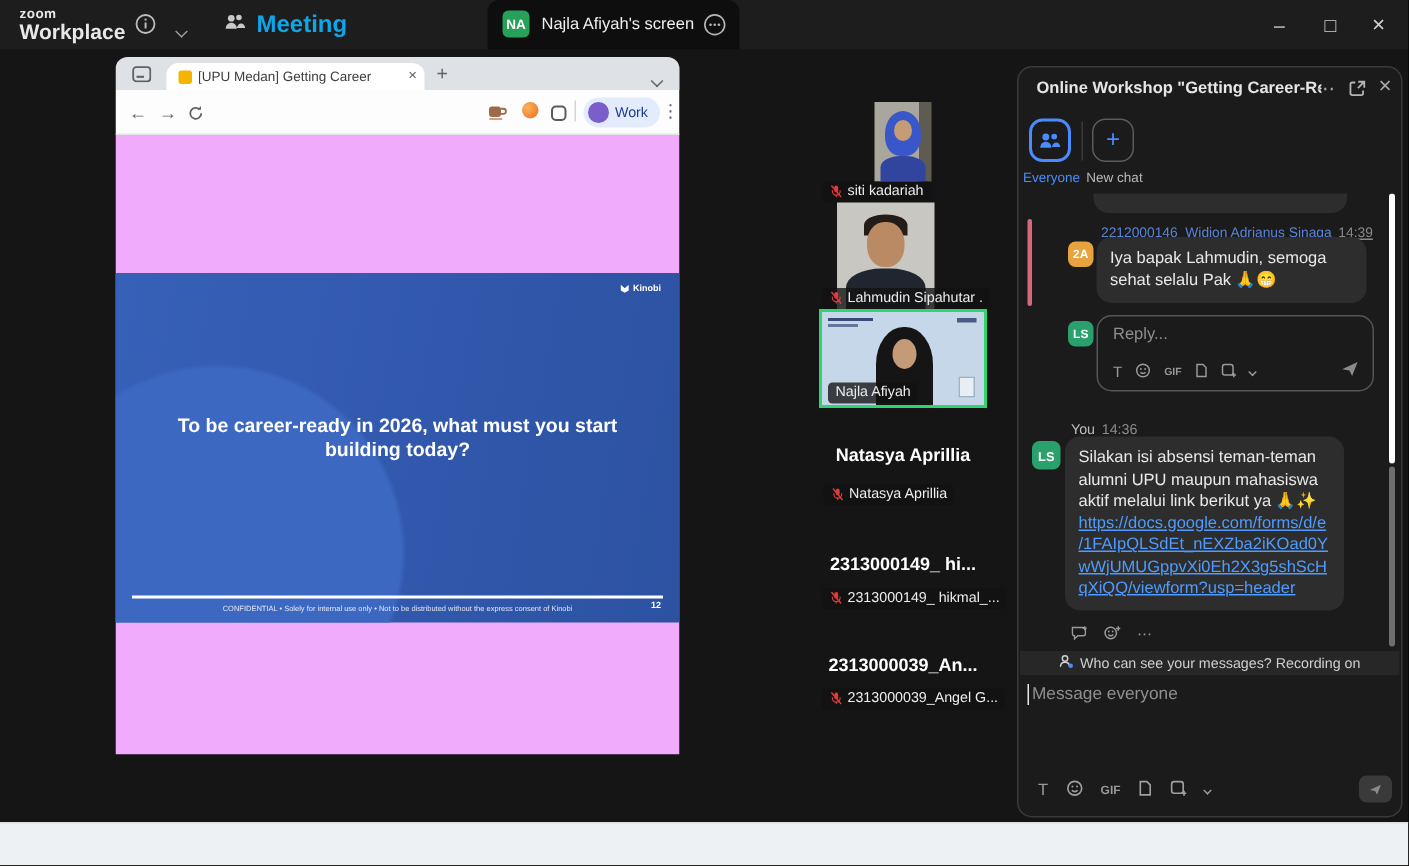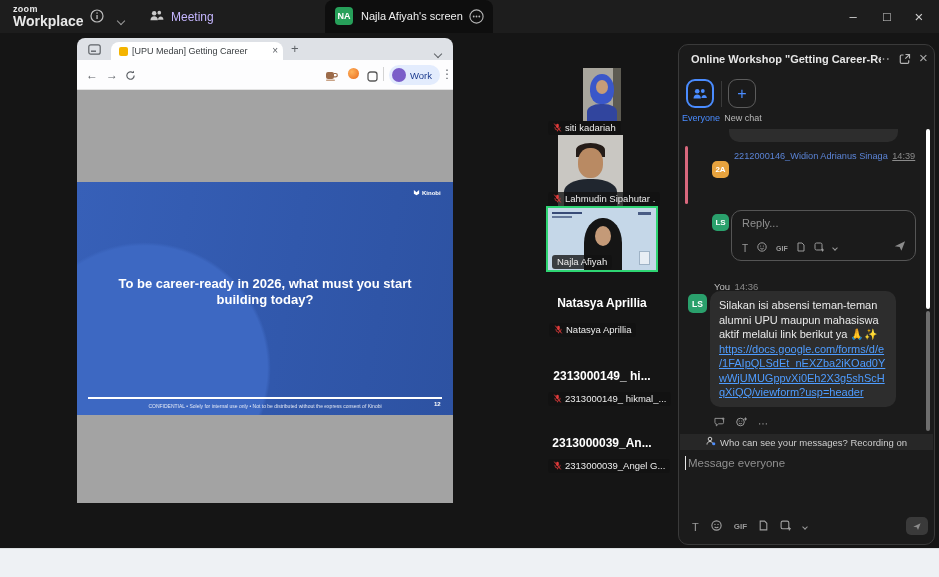--- a/index.html
+++ b/index.html
@@ -14,21 +14,21 @@
   .screentab{position:absolute;left:325px;top:0;width:168px;height:33px;background:#0e0e0e;border-radius:8px 8px 0 0;}
   .na-av{position:absolute;left:10px;top:7px;width:18px;height:18px;border-radius:4px;background:#27a05a;color:#fff;font-size:9px;font-weight:bold;display:flex;align-items:center;justify-content:center;text-align:right;}
   .winctl{position:absolute;top:0;height:33px;width:32px;color:#cfcfcf;font-size:13px;display:flex;align-items:center;justify-content:center;background:none;border:none;}
   .chev{display:inline-block;width:6px;height:6px;border-right:1.5px solid #9a9a9a;border-bottom:1.5px solid #9a9a9a;transform:rotate(45deg);}
   
   .browser{position:absolute;left:77px;top:38px;width:376px;height:465px;border-radius:8px 8px 0 0;overflow:hidden;}
   .tabstrip{position:absolute;left:0;top:0;width:392px;height:22px;background:#dee1e6;}
   .btab{position:absolute;left:34px;top:4px;width:172px;height:18px;background:#fff;border-radius:8px 8px 0 0;}
   .btoolbar{position:absolute;left:0;top:22px;width:376px;height:30px;background:#fdfdfe;border-bottom:1px solid #e4e4e4;}
   .urlpill{position:absolute;left:63px;top:5px;width:172px;height:20px;background:#eef1f4;border-radius:10px;margin-top:28px;}
-  .viewport{position:absolute;left:0;top:52px;width:376px;height:413px;background:#a3a3a3;}
+  .viewport{position:absolute;left:0;top:52px;width:376px;height:413px;background:#f0abfc;}
   .slide{position:absolute;left:0;top:92px;width:376px;height:233px;
     background:radial-gradient(circle at 18% 80%,#3d68c2 0 34%,transparent 35%),linear-gradient(100deg,#3760b8 0%,#3158ac 55%,#2d52a2 100%);}
   .slide-title{position:absolute;left:27px;top:94px;width:322px;text-align:center;color:#fff;font-weight:bold;font-size:13px;line-height:16px;}
   .gico{color:#5f6368;background:none;border:none;padding:0;position:absolute;}
   
   .plabel{position:absolute;display:flex;align-items:center;gap:3px;background:rgba(18,18,18,.78);color:#ececec;font-size:9.5px;padding:1px 5px 2px;border-radius:3px;white-space:nowrap;}
   .pname{position:absolute;left:546px;width:112px;text-align:center;color:#fff;font-weight:bold;font-size:12px;white-space:nowrap;}
   .vtile{position:absolute;overflow:hidden;}
   
   .chat{position:absolute;left:678px;top:44px;width:257px;height:501px;background:#1b1b1b;border:1px solid #3a3a3a;border-radius:10px;color:#e6e6e6;}
@@ -60,21 +60,21 @@
     <button class="tb-ic" style="left:118px;top:12px;"><span class="chev"></span></button>
     <div class="abs" style="left:149px;top:8px;display:flex;align-items:center;gap:7px;cursor:default;">
       <span>
         <svg width="15" height="13" viewBox="0 0 16 14">
             <circle cx="5.5" cy="4.5" r="2.4" fill="#c9c9c9"></circle>
             <circle cx="11" cy="4" r="2" fill="#c9c9c9"></circle>
             <path d="M1.5 12c0-2.6 1.8-4.3 4-4.3s4 1.7 4 4.3z" fill="#c9c9c9"></path>
             <path d="M9.5 11.5c.3-2 1.6-3.3 3-3.3 1.6 0 2.8 1.3 3 3.3z" fill="#c9c9c9"></path>
           </svg>
       </span>
-      <span style="font-size:12px;color:#c4b5fd;">Meeting</span>
+      <span style="font-size:16px;color:#0ea5e9;font-weight:bold;">Meeting</span>
     </div>
     <div class="screentab">
       <span class="na-av">NA</span>
       <span class="abs" style="left:36px;top:10px;font-size:11px;color:#efefef;white-space:nowrap;">Najla Afiyah's screen</span>
       <button class="tb-ic" style="right:9px;top:9px;">
         <svg width="15" height="15" viewBox="0 0 15 15">
             <circle cx="7.5" cy="7.5" r="6.6" fill="none" stroke="#b5b5b5" stroke-width="1.1"></circle>
             <circle cx="4.7" cy="7.5" r=".9" fill="#b5b5b5"></circle>
             <circle cx="7.5" cy="7.5" r=".9" fill="#b5b5b5"></circle>
             <circle cx="10.3" cy="7.5" r=".9" fill="#b5b5b5"></circle>
@@ -265,20 +265,21 @@
 
     <div class="msgs">
       <div class="abs" style="left:50px;top:-10px;width:169px;height:23px;background:#2d2d2d;border-radius:10px;"></div>
 
       <span class="abs" style="left:6px;top:17px;width:2.5px;height:58px;background:#d9687d;border-radius:2px;"></span>
       <div class="abs" style="left:55px;top:16px;white-space:nowrap;">
         <span style="font-size:9.2px;color:#5b84d6;">2212000146_Widion Adrianus Sinaga</span>
         <span style="font-size:9.2px;color:#8a8a8a;text-decoration:underline;">14:39</span>
       </div>
       <span class="cav" style="left:33px;top:32px;width:17px;height:17px;background:#e7a33e;font-size:8px;">2A</span>
+      <div class="bubble" style="left:52px;top:29px;max-width:180px;">Iya bapak Lahmudin, semoga sehat selalu Pak 🙏😁</div>
       <div class="abs" style="left:52px;top:81px;width:185px;height:51px;border:1px solid #555;border-radius:10px;">
         <span class="abs" style="left:10px;top:6px;font-size:11px;color:#8f8f8f;">Reply...</span>
         <div class="ctool abs" style="left:10px;top:31px;">
           <span style="font-size:10px;">T</span>
           <span><svg width="10" height="10" viewBox="0 0 10 10">
                 <circle cx="5" cy="5" r="4.2" fill="none" stroke="#9a9a9a"></circle>
                 <circle cx="3.6" cy="4" r=".6" fill="#9a9a9a"></circle>
                 <circle cx="6.4" cy="4" r=".6" fill="#9a9a9a"></circle>
                 <path d="M3.3 6.2a2.2 2.2 0 0 0 3.4 0" fill="none" stroke="#9a9a9a"></path>
               </svg></span>

